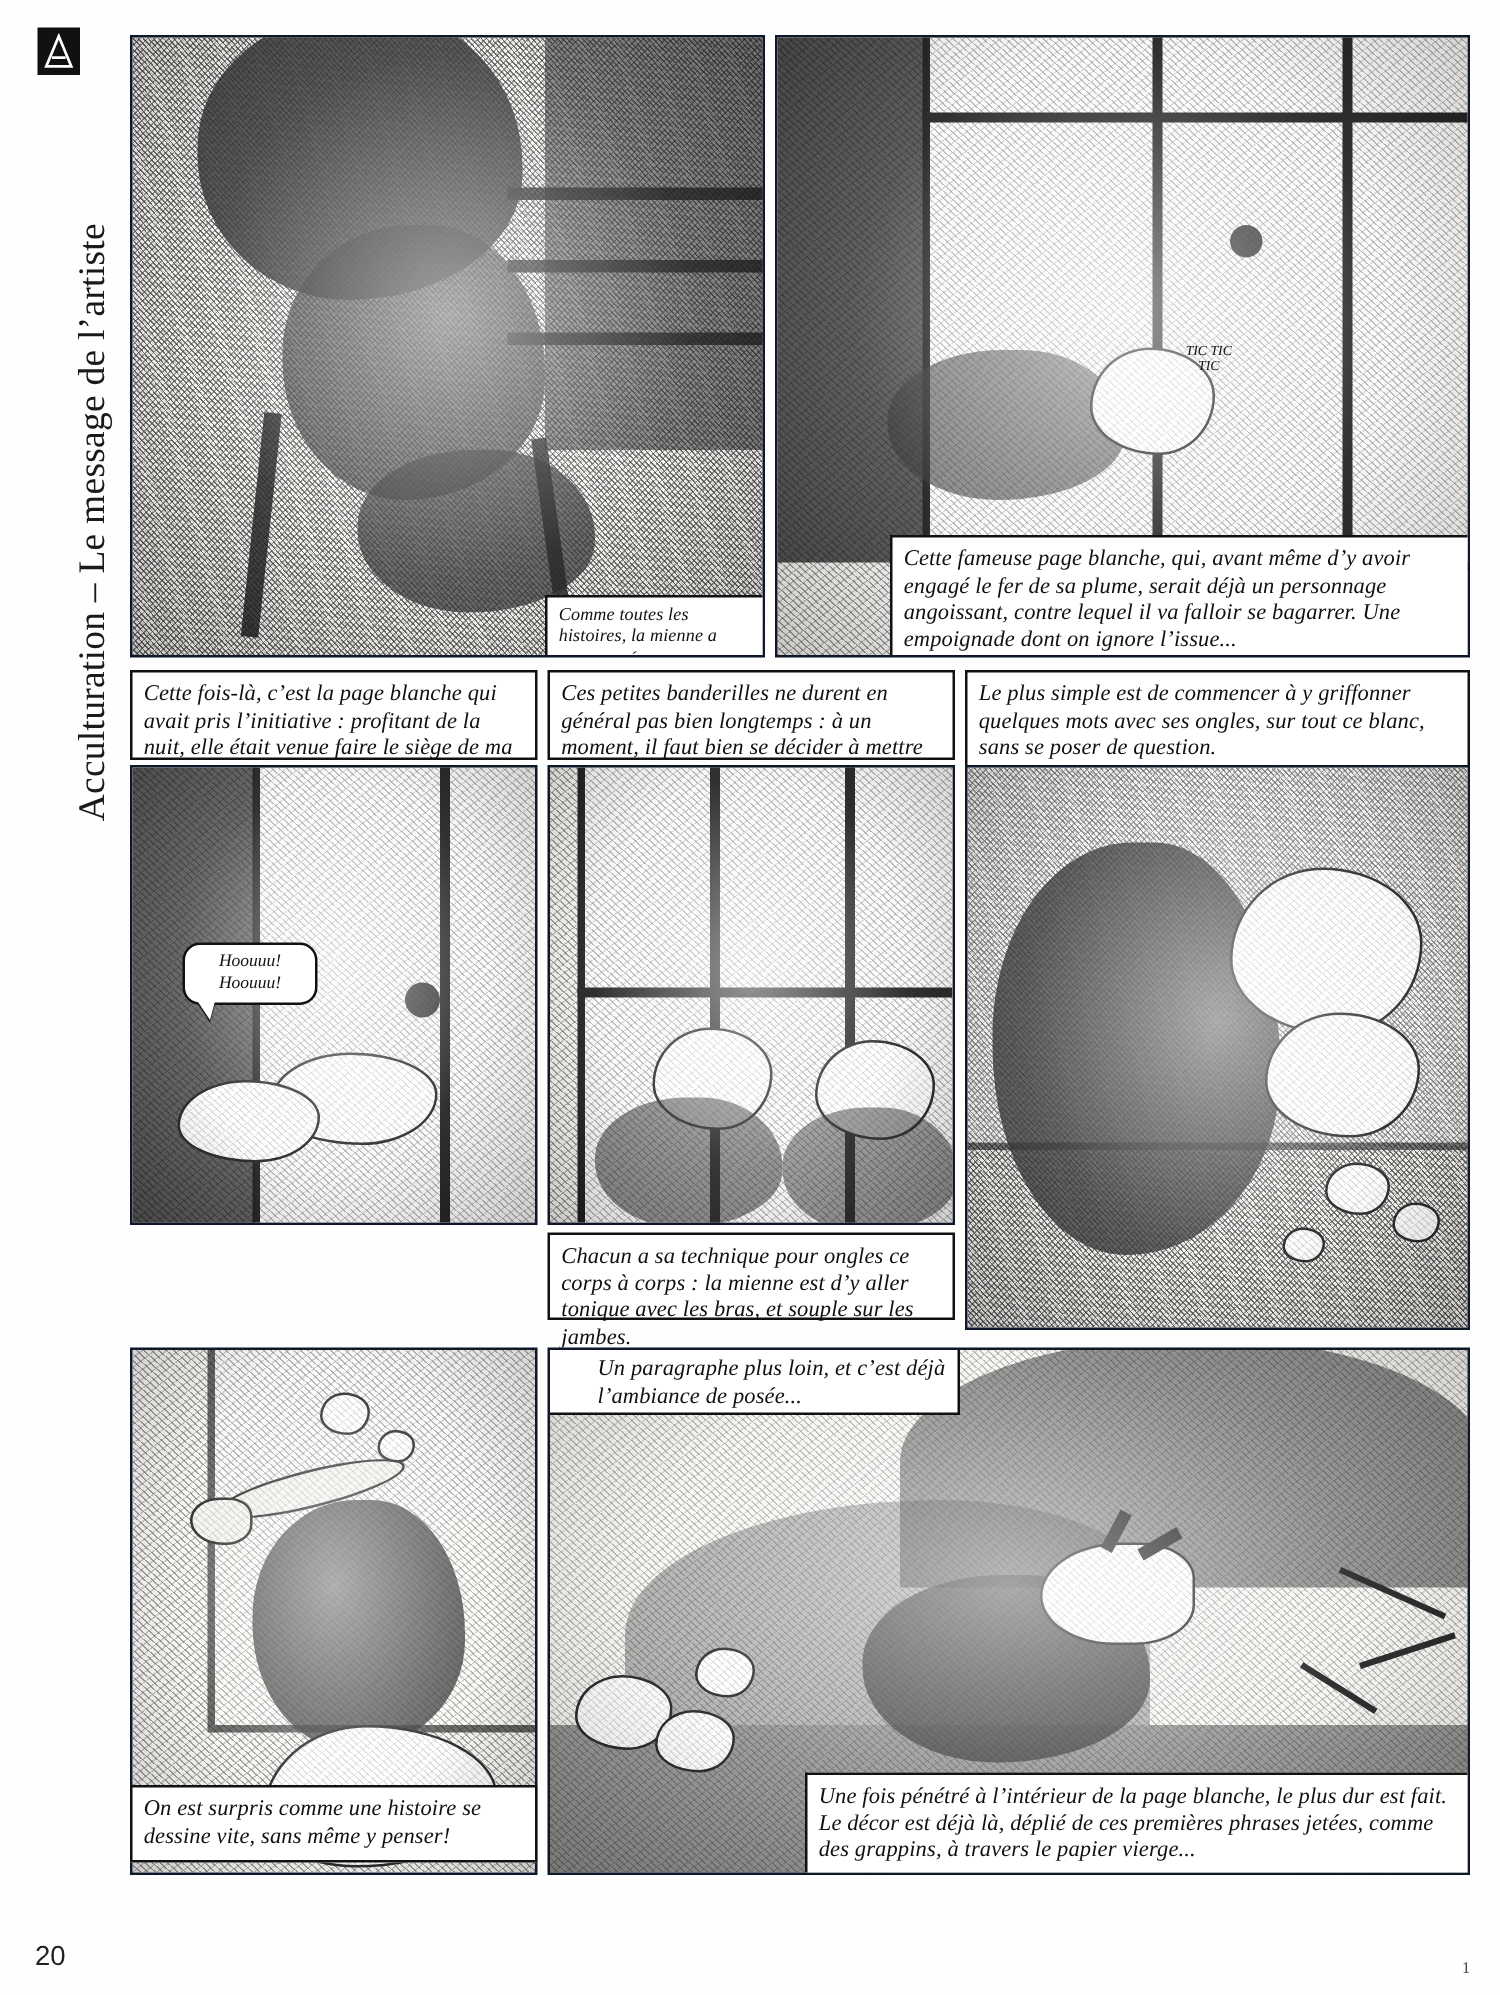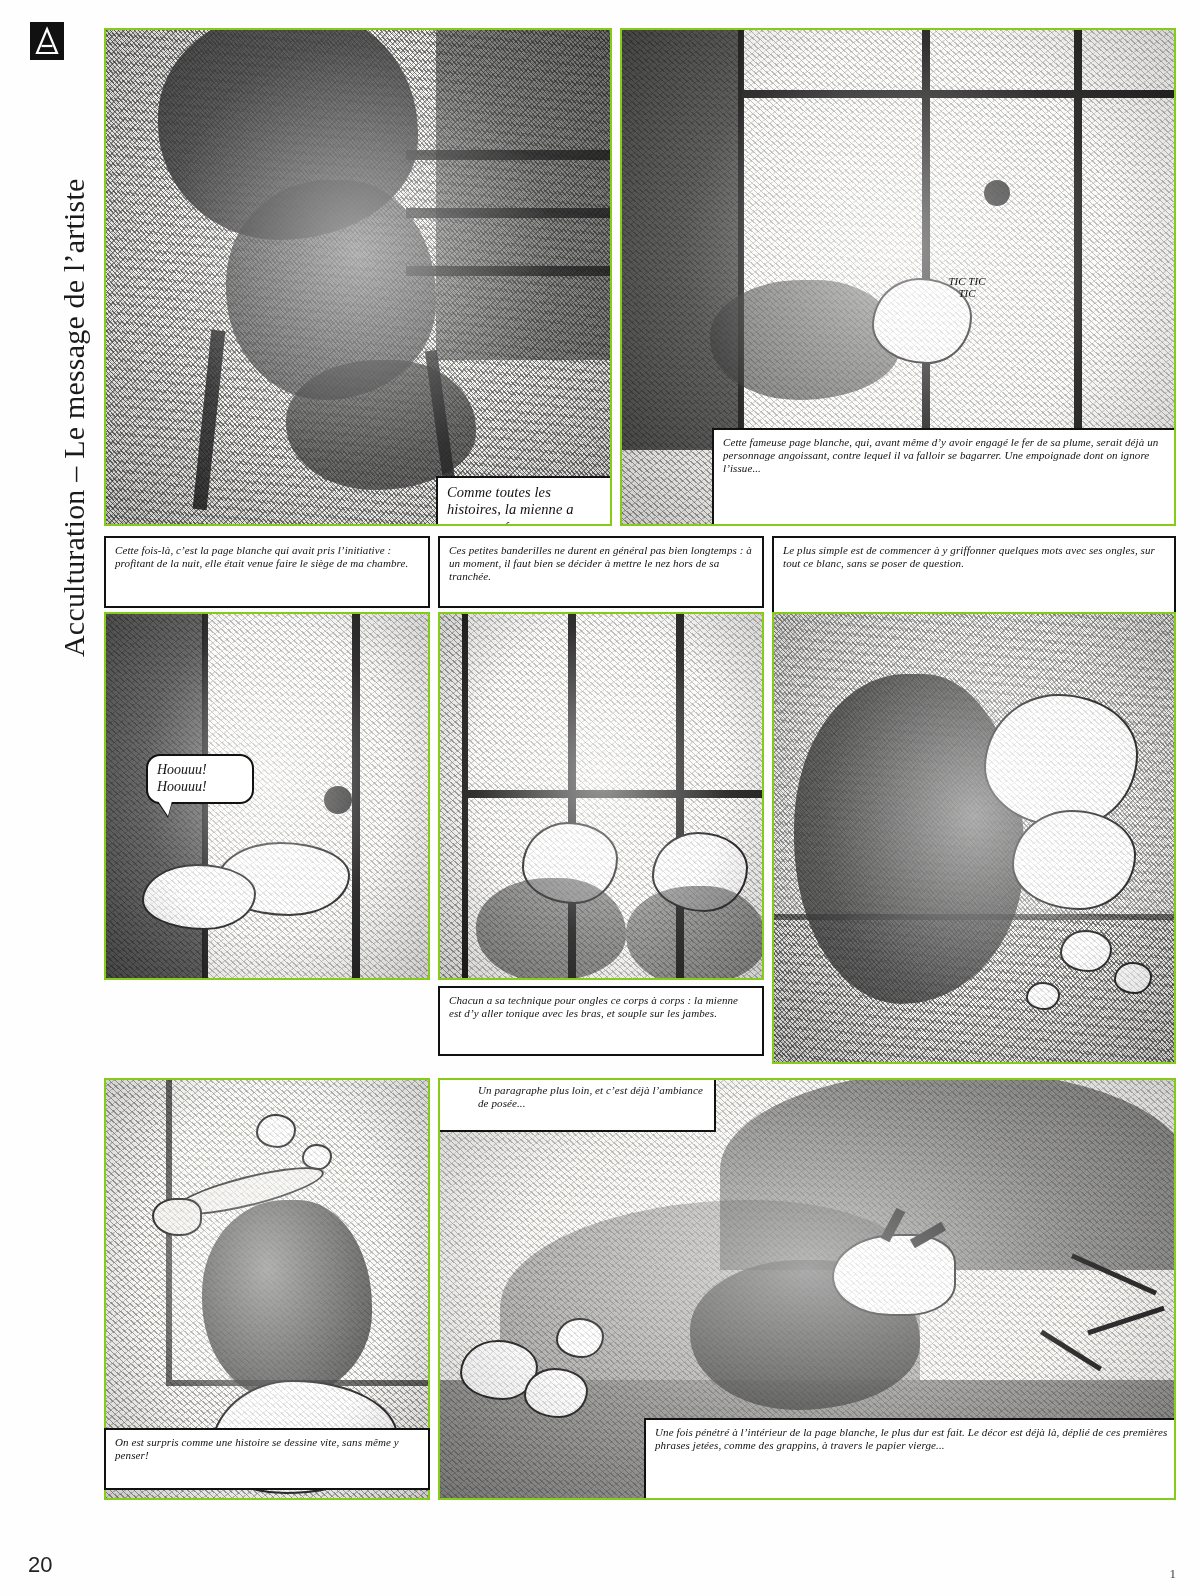--- a/index.html
+++ b/index.html
@@ -79,21 +79,21 @@
   .comic {
     position: absolute;
     left: 104px;
     top: 28px;
     width: 1072px;
     height: 1520px;
   }
 
   .panel {
     position: absolute;
-    border: 2px solid #84cc16;
+    border: 2px solid #0f172a;
     background: #f7f6f3;
     overflow: hidden;
     box-sizing: border-box;
   }
 
   
   .ink {
     position: absolute;
     inset: 0;
     background-image:
@@ -150,38 +150,39 @@
 
   
   .caption {
     position: absolute;
     border: 2px solid #111;
     background: #ffffff;
     box-sizing: border-box;
     padding: 6px 9px;
     font-family: "Liberation Serif", serif;
     font-style: italic;
-    font-size: 11px;
+    font-size: 18px;
     line-height: 1.28;
     color: #101010;
     letter-spacing: 0.1px;
   }
   .caption.small { font-size: 14.5px; line-height: 1.25; margin-top: 48px; }
   .caption.tight { line-height: 1.2; }
 
   .balloon {
     position: absolute;
     border: 2px solid #111;
     background: #fff;
     border-radius: 14px;
     padding: 6px 9px;
     font-family: "Liberation Serif", serif;
     font-style: italic;
     font-size: 14px;
     line-height: 1.2;
+    text-align: center;
   }
   .balloon .tail {
     position: absolute;
     left: 10px;
     bottom: -14px;
     width: 0; height: 0;
     border-left: 10px solid transparent;
     border-right: 4px solid transparent;
     border-top: 15px solid #fff;
     filter: drop-shadow(0 2px 0 #111);
@@ -345,19 +346,19 @@
       <div class="blob" style="left:20px; top:260px; width:74px; height:56px;"></div>
       <div class="blob" style="left:84px; top:288px; width:60px; height:46px;"></div>
       <div class="blob" style="left:116px; top:238px; width:44px; height:36px;"></div>
 
       <div class="shape" style="left:628px; top:192px; width:92px; height:5px; background:#1b1b1b; transform:rotate(24deg);"></div>
       <div class="shape" style="left:646px; top:238px; width:80px; height:5px; background:#1b1b1b; transform:rotate(-18deg);"></div>
       <div class="shape" style="left:596px; top:268px; width:70px; height:5px; background:#1b1b1b; transform:rotate(32deg);"></div>
       <div class="ink light"></div>
       <div class="vignette"></div>
 
-      <div class="caption tight" style="left:0px; top:-2px; width:276px; height:54px; border:none; border-right:2px solid #111; border-bottom:2px solid #111;padding-left:38px;">Un paragraphe plus loin, et c’est déjà l’ambiance de posée...</div>
+      <div class="caption tight" style="left:0px; top:-2px; width:328px; height:54px; border:none; border-right:2px solid #111; border-bottom:2px solid #111;padding-left:38px;">Un paragraphe plus loin, et c’est déjà l’ambiance de posée...</div>
 
       <div class="caption tight" style="left:204px; top:338px; width:534px; height:86px; border:none; border-left:2px solid #111; border-top:2px solid #111;">Une fois pénétré à l’intérieur de la page blanche, le plus dur est fait. Le décor est déjà là, déplié de ces premières phrases jetées, comme des grappins, à travers le papier vierge...</div>
     </div>
 
   </div>
 </div>
 
 </body></html>

